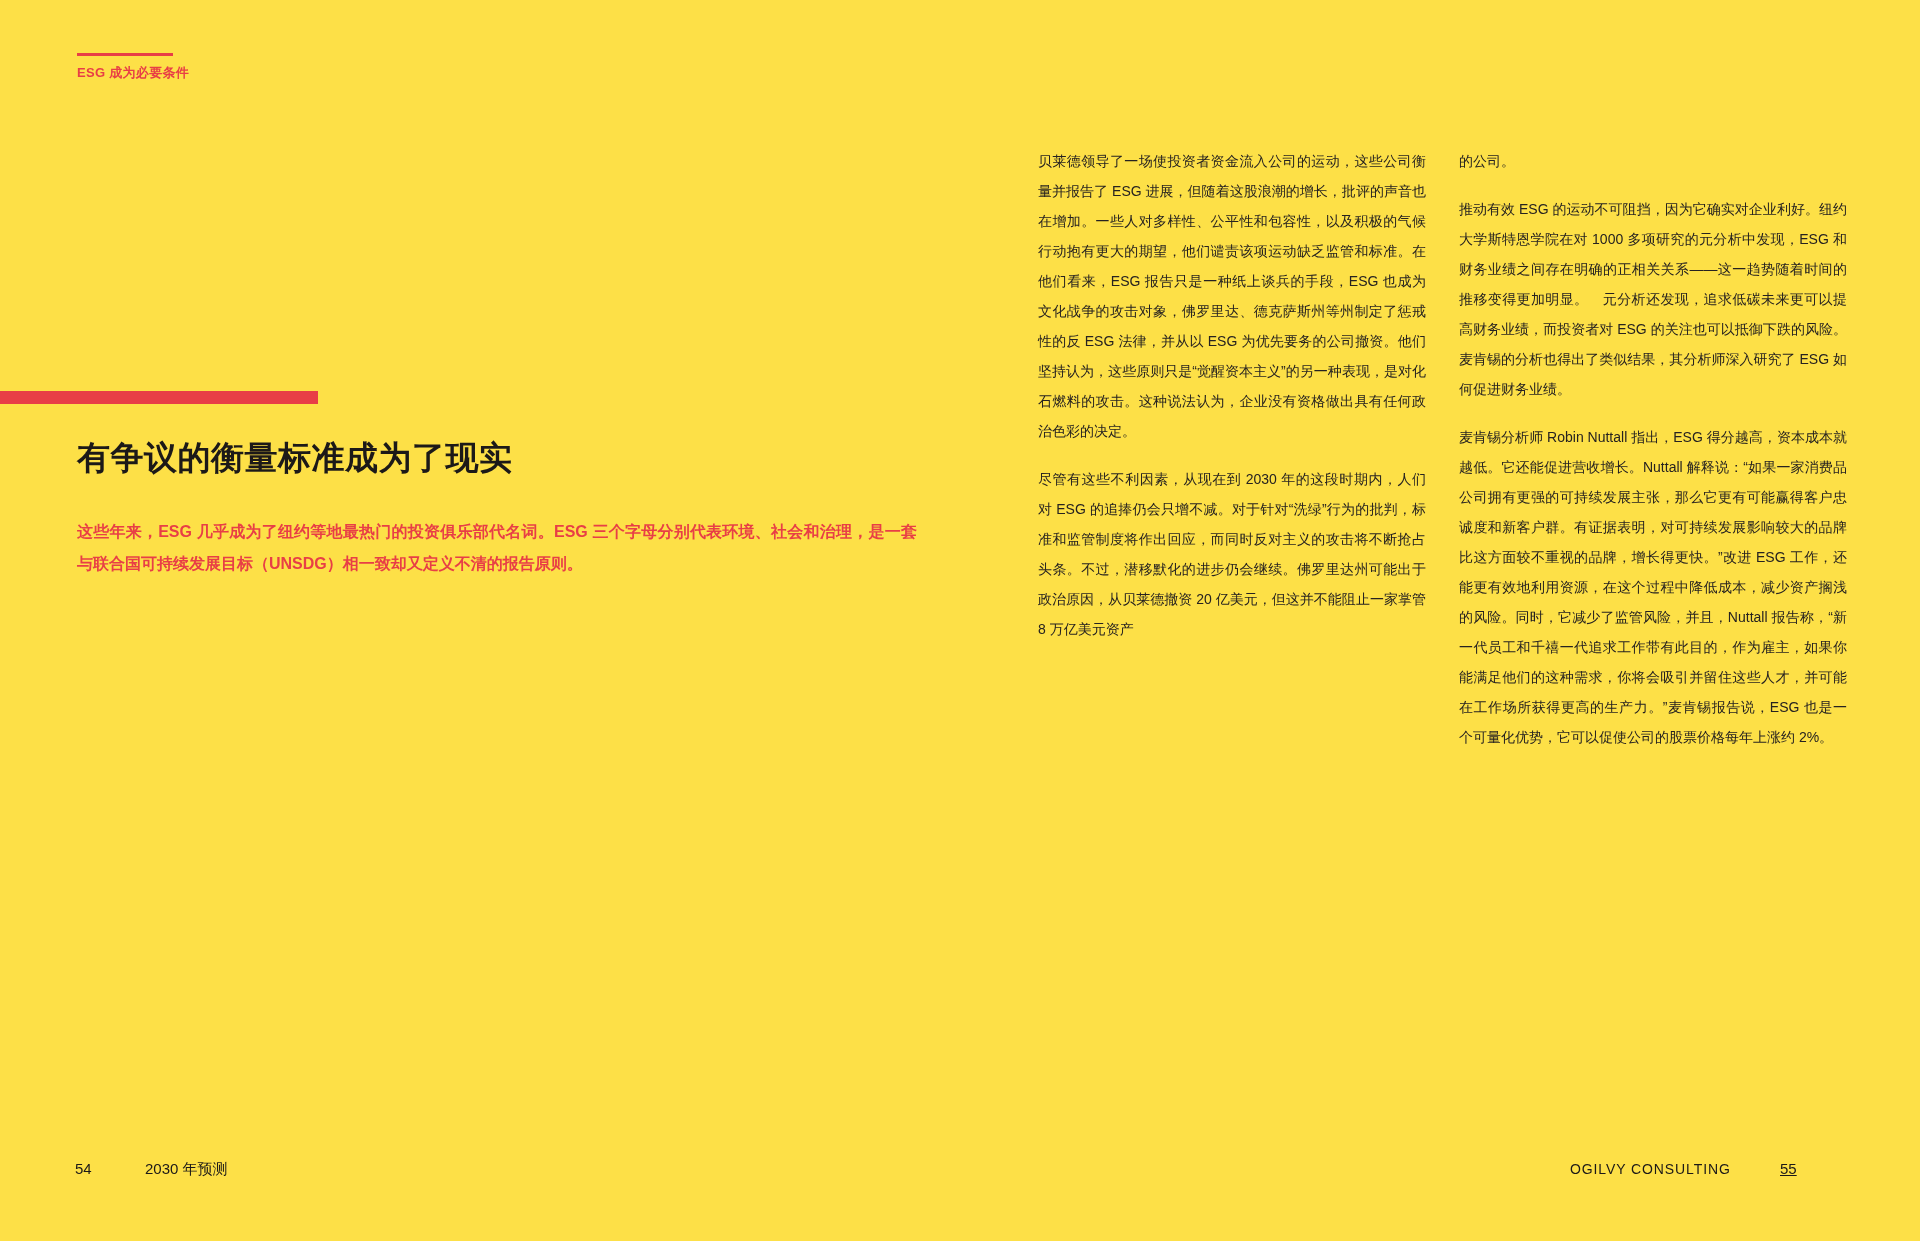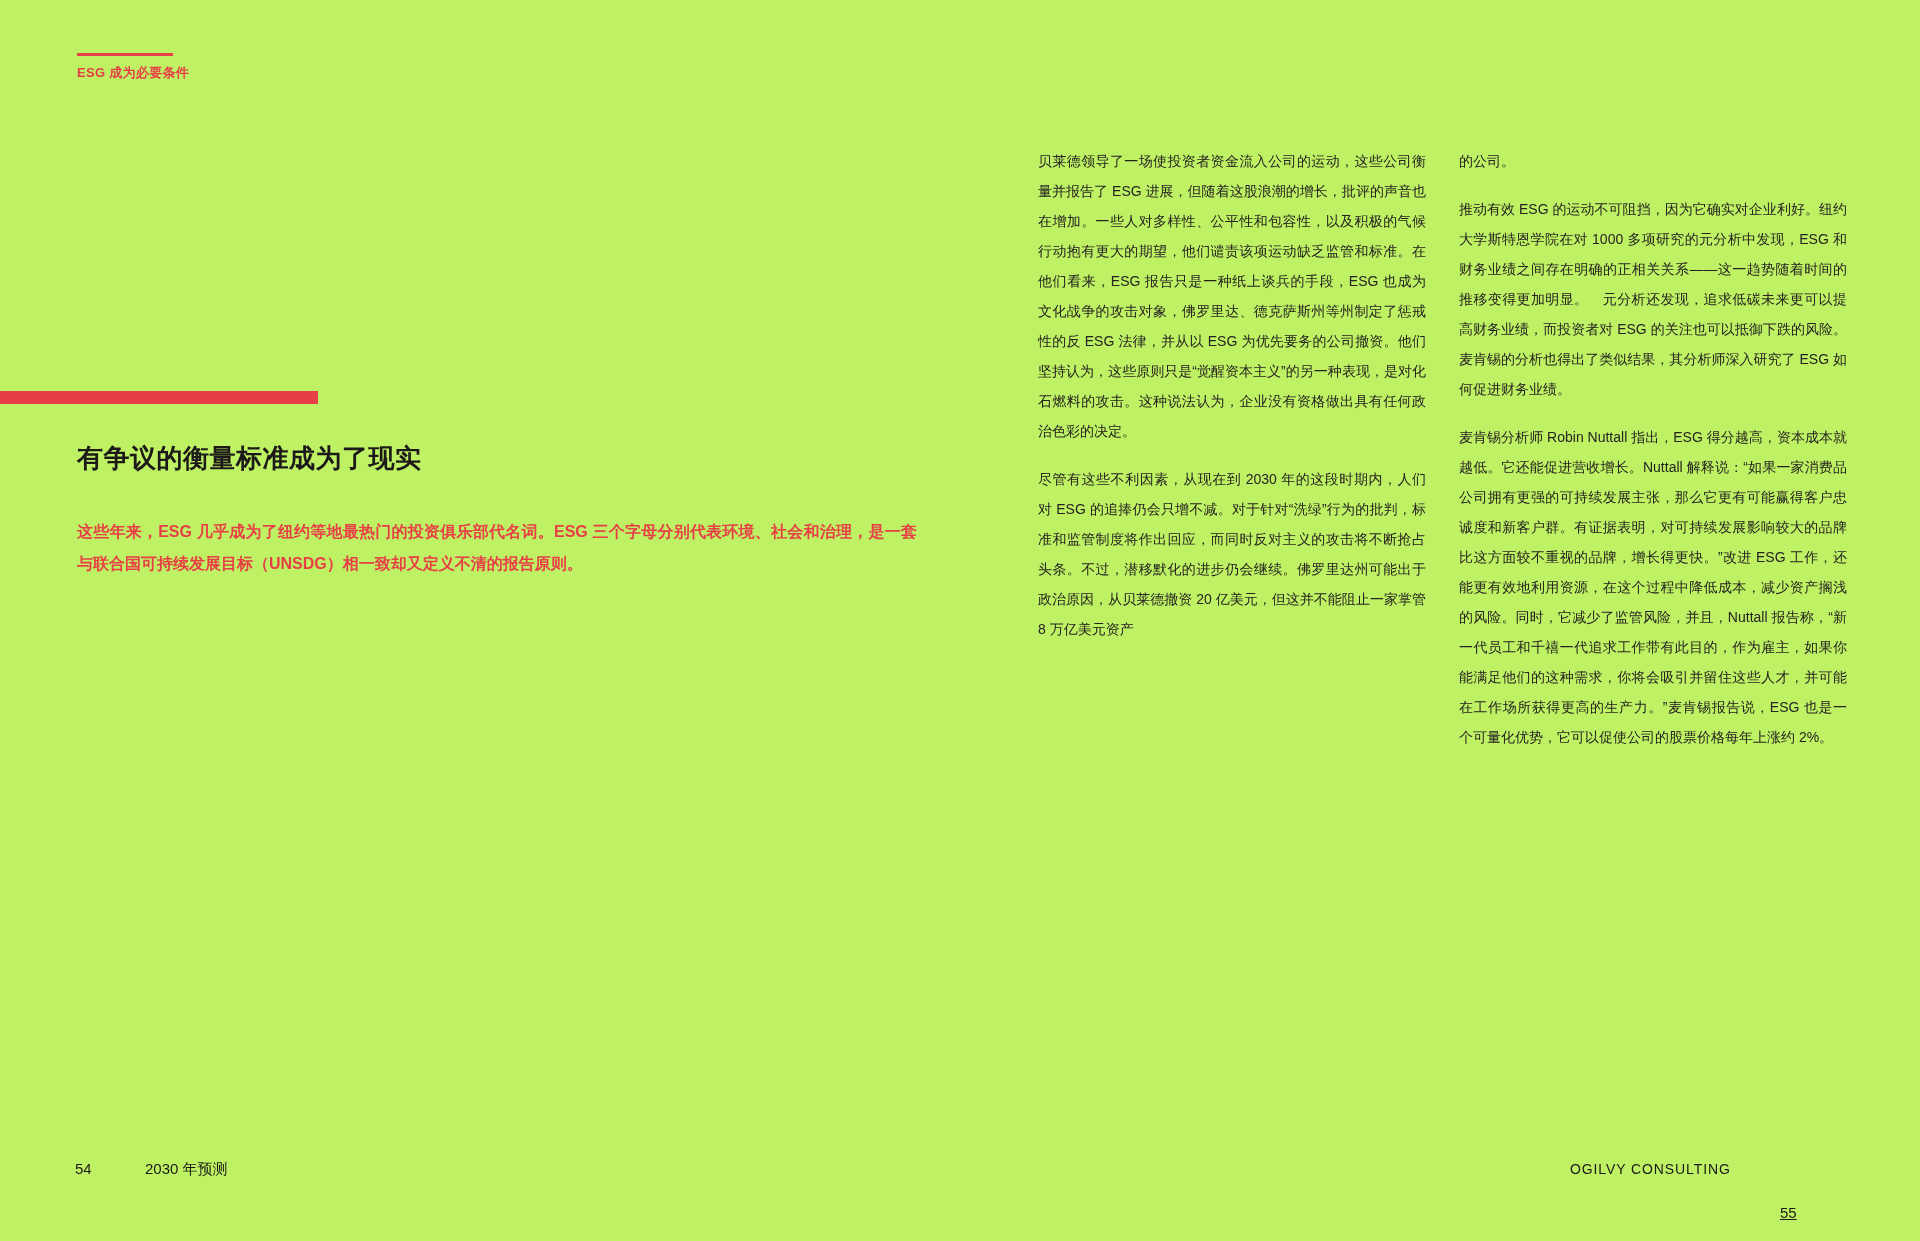--- a/index.html
+++ b/index.html
@@ -3,38 +3,38 @@
 <meta charset="utf-8">
 <style>
   html, body { margin: 0; padding: 0; }
   body {
     width: 1920px; height: 1241px;
     background: #ffffff;
     font-family: "Liberation Sans", sans-serif;
     color: #262220;
     overflow: hidden;
   }
-  .spread { position: relative; width: 1920px; height: 1241px; background: #bef264; }
+  .spread { position: relative; width: 1920px; height: 1241px; background: #fde047; }
 
   
   .eyebrow { position: absolute; left: 77px; top: 53px; }
   .eyebrow-rule { width: 96px; height: 3px; background: #E83E46; }
   .eyebrow-label {
     margin-top: 8px;
     font-size: 13px; font-weight: 700; color: #E83E46;
     letter-spacing: 0.3px; white-space: nowrap;
   }
 
   
   .accent-bar { position: absolute; left: 0; top: 391px; width: 318px; height: 13px; background: #E83E46; }
 
   
   .title {
     position: absolute; left: 77px; top: 436px; margin: 0;
-    font-size: 26px; line-height: 44px; font-weight: 900;
+    font-size: 33px; line-height: 44px; font-weight: 900;
     color: #1c1918; letter-spacing: 0.5px; white-space: nowrap;
   }
 
   
   .intro {
     position: absolute; left: 77px; top: 516px; margin: 0;
     width: 840px;
     font-size: 16px; line-height: 32px; font-weight: 700;
     color: #E83E46;
     text-align: justify;
@@ -50,21 +50,21 @@
   .col-middle { left: 1038px; }
   .col-right  { left: 1459px; }
   .col p { margin: 0; }
   .col p + p { margin-top: 18px; }
 
   
   .footer-item { position: absolute; font-size: 15px; color: #1c1918; white-space: nowrap; }
   .pagenum-left  { left: 75px;   top: 1160px; }
   .footer-left-label  { left: 145px;  top: 1160px; text-align: right; }
   .footer-right-label { left: 1570px; top: 1161px; font-size: 14px; letter-spacing: 0.9px; }
-  .pagenum-right { left: 1780px; top: 1204px; text-decoration: underline; }
+  .pagenum-right { left: 1780px; top: 1160px; text-decoration: underline; }
 </style>
 </head>
 <body>
 
 <div class="spread">
 
   <header class="eyebrow">
     <div class="eyebrow-rule"></div>
     <div class="eyebrow-label">ESG 成为必要条件</div>
   </header>

